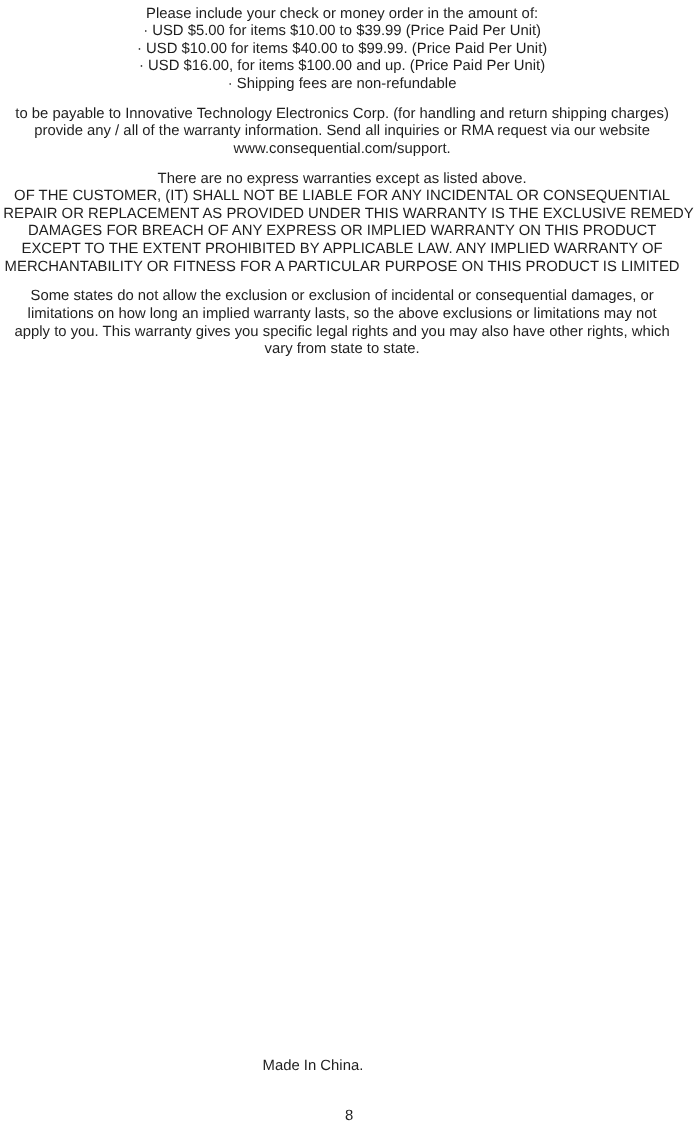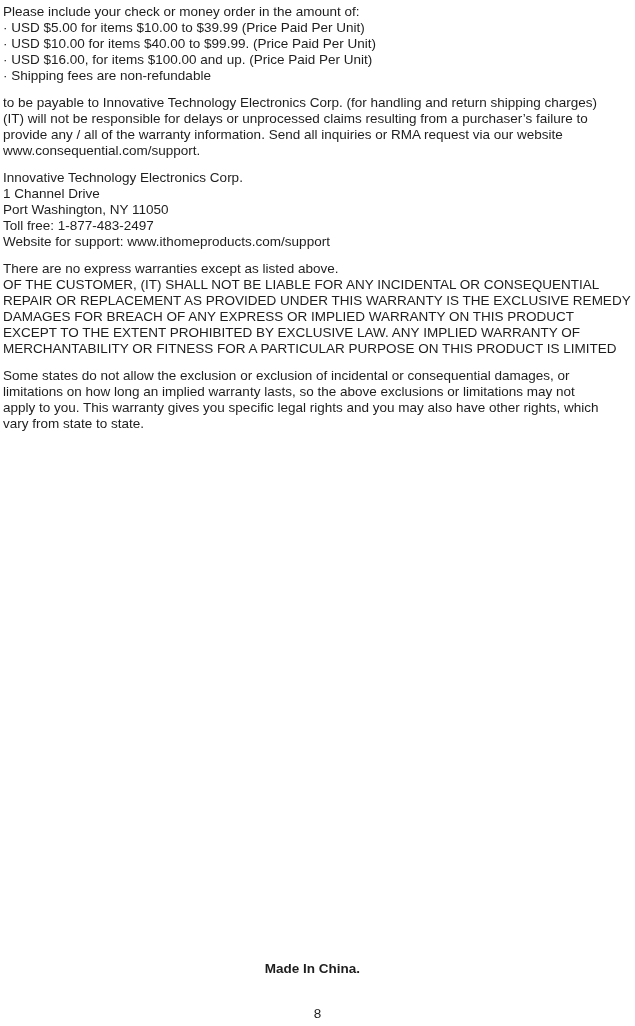--- a/index.html
+++ b/index.html
@@ -10,30 +10,29 @@
     overflow: hidden;
     font-family: "Liberation Sans", sans-serif;
     color: #1e1e1e;
   }
   .page-content {
     position: absolute;
     top: 4px; left: 3px; right: 0;
     font-size: 13.5px;
     line-height: 16px;
   }
-  .para { margin: 0 16px 11px 0; }
+  .para { margin: 0 16px 11px 0; text-align: center; }
   .line { white-space: nowrap; }
   .bold { font-weight: normal; }
   .footer-made-in {
     position: absolute;
     top: 961px; left: 0; width: 569px;
     text-align: center;
     font-size: 13.5px; line-height: 16px;
-    font-weight: bold;
-    padding-left: 28px;
+    font-weight: normal;
   }
   .footer-page-number {
     position: absolute;
     top: 1006px; left: 0; width: 635px;
     text-align: center;
     font-size: 13.5px; line-height: 16px;
   }
 </style>
 </head>
 <body>
@@ -43,39 +42,31 @@
   <div class="para">
     <div class="line">Please include your check or money order in the amount of:</div>
     <div class="line bold">· USD $5.00 for items $10.00 to $39.99 (Price Paid Per Unit)</div>
     <div class="line bold">· USD $10.00 for items $40.00 to $99.99. (Price Paid Per Unit)</div>
     <div class="line bold">· USD $16.00, for items $100.00 and up. (Price Paid Per Unit)</div>
     <div class="line bold">· Shipping fees are non-refundable</div>
   </div>
 
   <div class="para">
     <div class="line">to be payable to Innovative Technology Electronics Corp. (for handling and return shipping charges)</div>
-    <div class="line">(IT) will not be responsible for delays or unprocessed claims resulting from a purchaser’s failure to</div>
     <div class="line">provide any / all of the warranty information. Send all inquiries or RMA request via our website</div>
     <div class="line"><span class="bold">www.consequential.com/support</span><span>.</span></div>
   </div>
 
-  <div class="para">
-    <div class="line">Innovative Technology Electronics Corp.</div>
-    <div class="line">1 Channel Drive</div>
-    <div class="line">Port Washington, NY 11050</div>
-    <div class="line">Toll free: 1-877-483-2497</div>
-    <div class="line bold">Website for support: www.ithomeproducts.com/support</div>
-  </div>
 
   <div class="para">
     <div class="line">There are no express warranties except as listed above.</div>
     <div class="line">OF THE CUSTOMER, (IT) SHALL NOT BE LIABLE FOR ANY INCIDENTAL OR CONSEQUENTIAL</div>
     <div class="line">REPAIR OR REPLACEMENT AS PROVIDED UNDER THIS WARRANTY IS THE EXCLUSIVE REMEDY</div>
     <div class="line">DAMAGES FOR BREACH OF ANY EXPRESS OR IMPLIED WARRANTY ON THIS PRODUCT</div>
-    <div class="line">EXCEPT TO THE EXTENT PROHIBITED BY EXCLUSIVE LAW. ANY IMPLIED WARRANTY OF</div>
+    <div class="line">EXCEPT TO THE EXTENT PROHIBITED BY APPLICABLE LAW. ANY IMPLIED WARRANTY OF</div>
     <div class="line">MERCHANTABILITY OR FITNESS FOR A PARTICULAR PURPOSE ON THIS PRODUCT IS LIMITED</div>
   </div>
 
   <div class="para">
     <div class="line">Some states do not allow the exclusion or exclusion of incidental or consequential damages, or</div>
     <div class="line">limitations on how long an implied warranty lasts, so the above exclusions or limitations may not</div>
     <div class="line">apply to you. This warranty gives you specific legal rights and you may also have other rights, which</div>
     <div class="line">vary from state to state.</div>
   </div>
 

